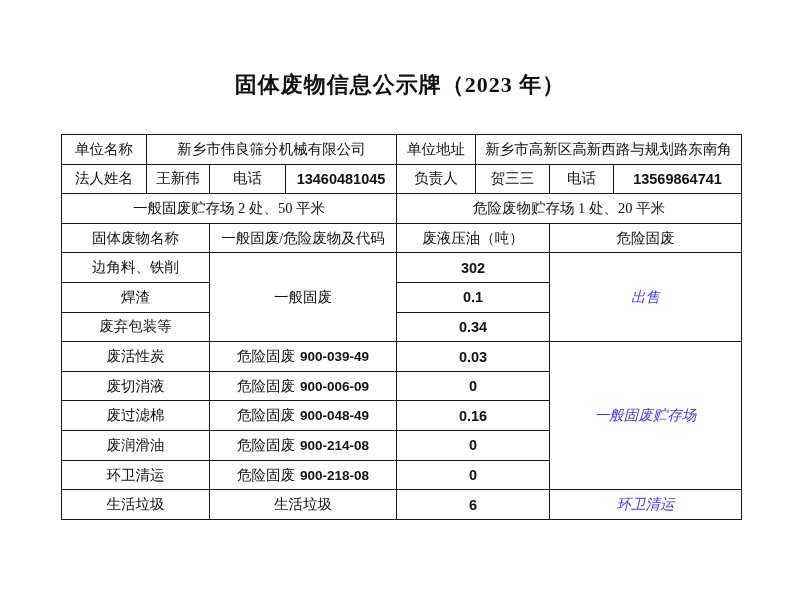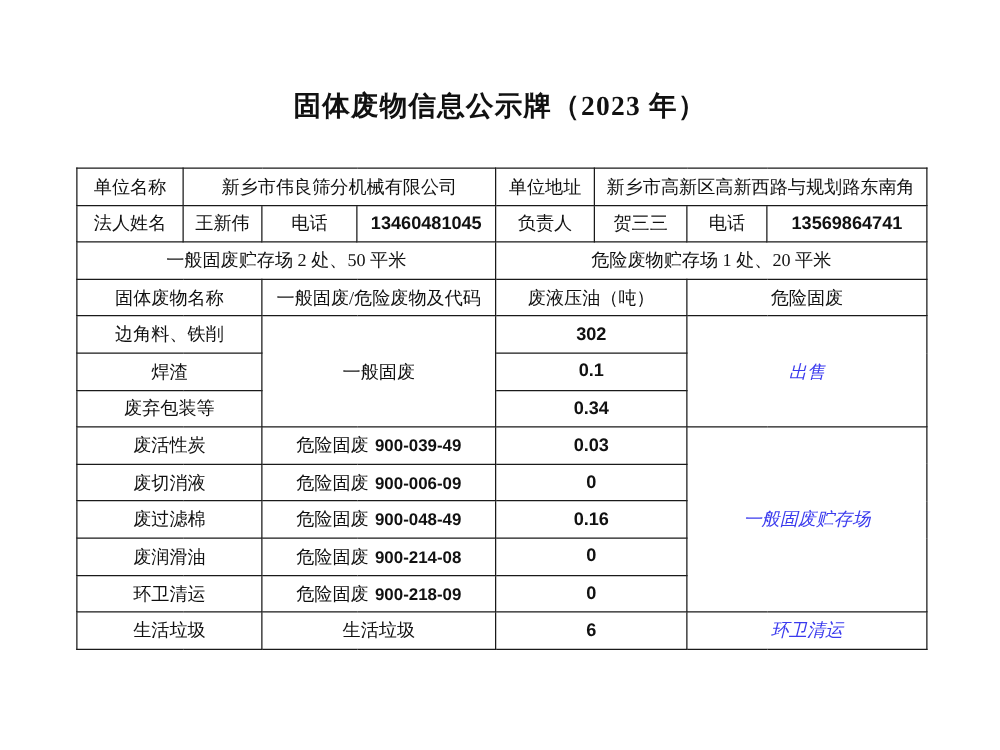--- a/index.html
+++ b/index.html
@@ -122,21 +122,21 @@
       <td colspan="2"><span>危险固废</span><span class="code">900-048-49</span></td>
       <td colspan="2" class="num">0.16</td>
     </tr>
     <tr>
       <td colspan="2">废润滑油</td>
       <td colspan="2"><span>危险固废</span><span class="code">900-214-08</span></td>
       <td colspan="2" class="num">0</td>
     </tr>
     <tr>
       <td colspan="2">环卫清运</td>
-      <td colspan="2"><span>危险固废</span><span class="code">900-218-09</span></td>
+      <td colspan="2"><span>危险固废</span><span class="code">900-218-08</span></td>
       <td colspan="2" class="num">0</td>
     </tr>
 
     <tr>
       <td colspan="2">生活垃圾</td>
       <td colspan="2">生活垃圾</td>
       <td colspan="2" class="num">6</td>
       <td colspan="2" class="blue">环卫清运</td>
     </tr>
   </tbody>

